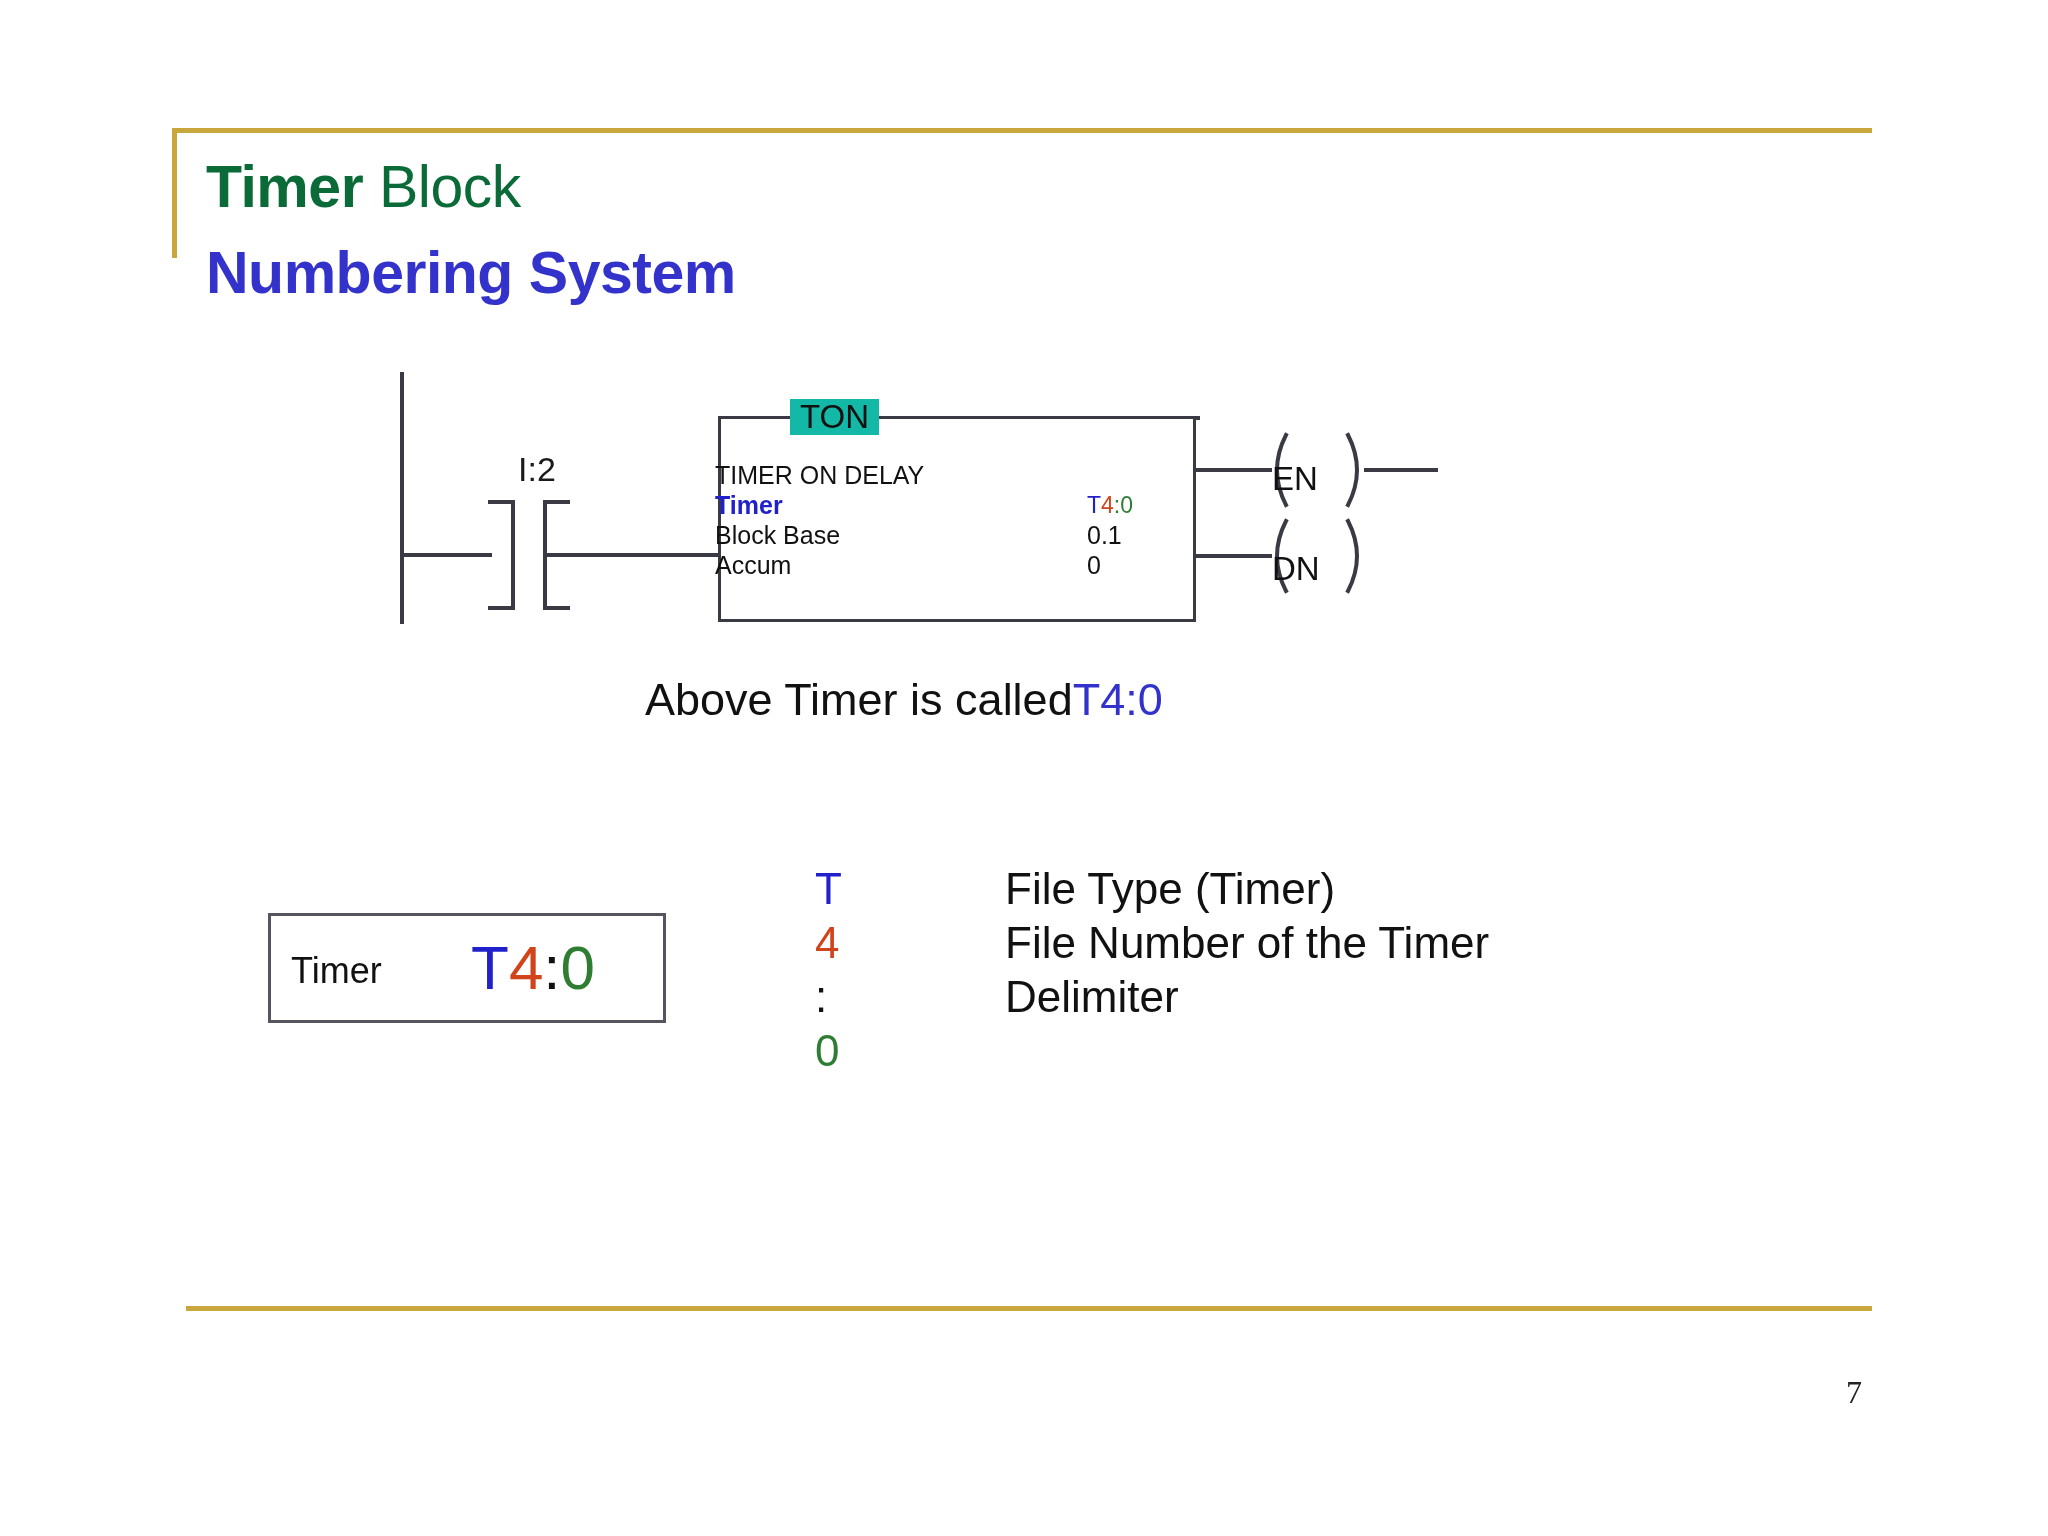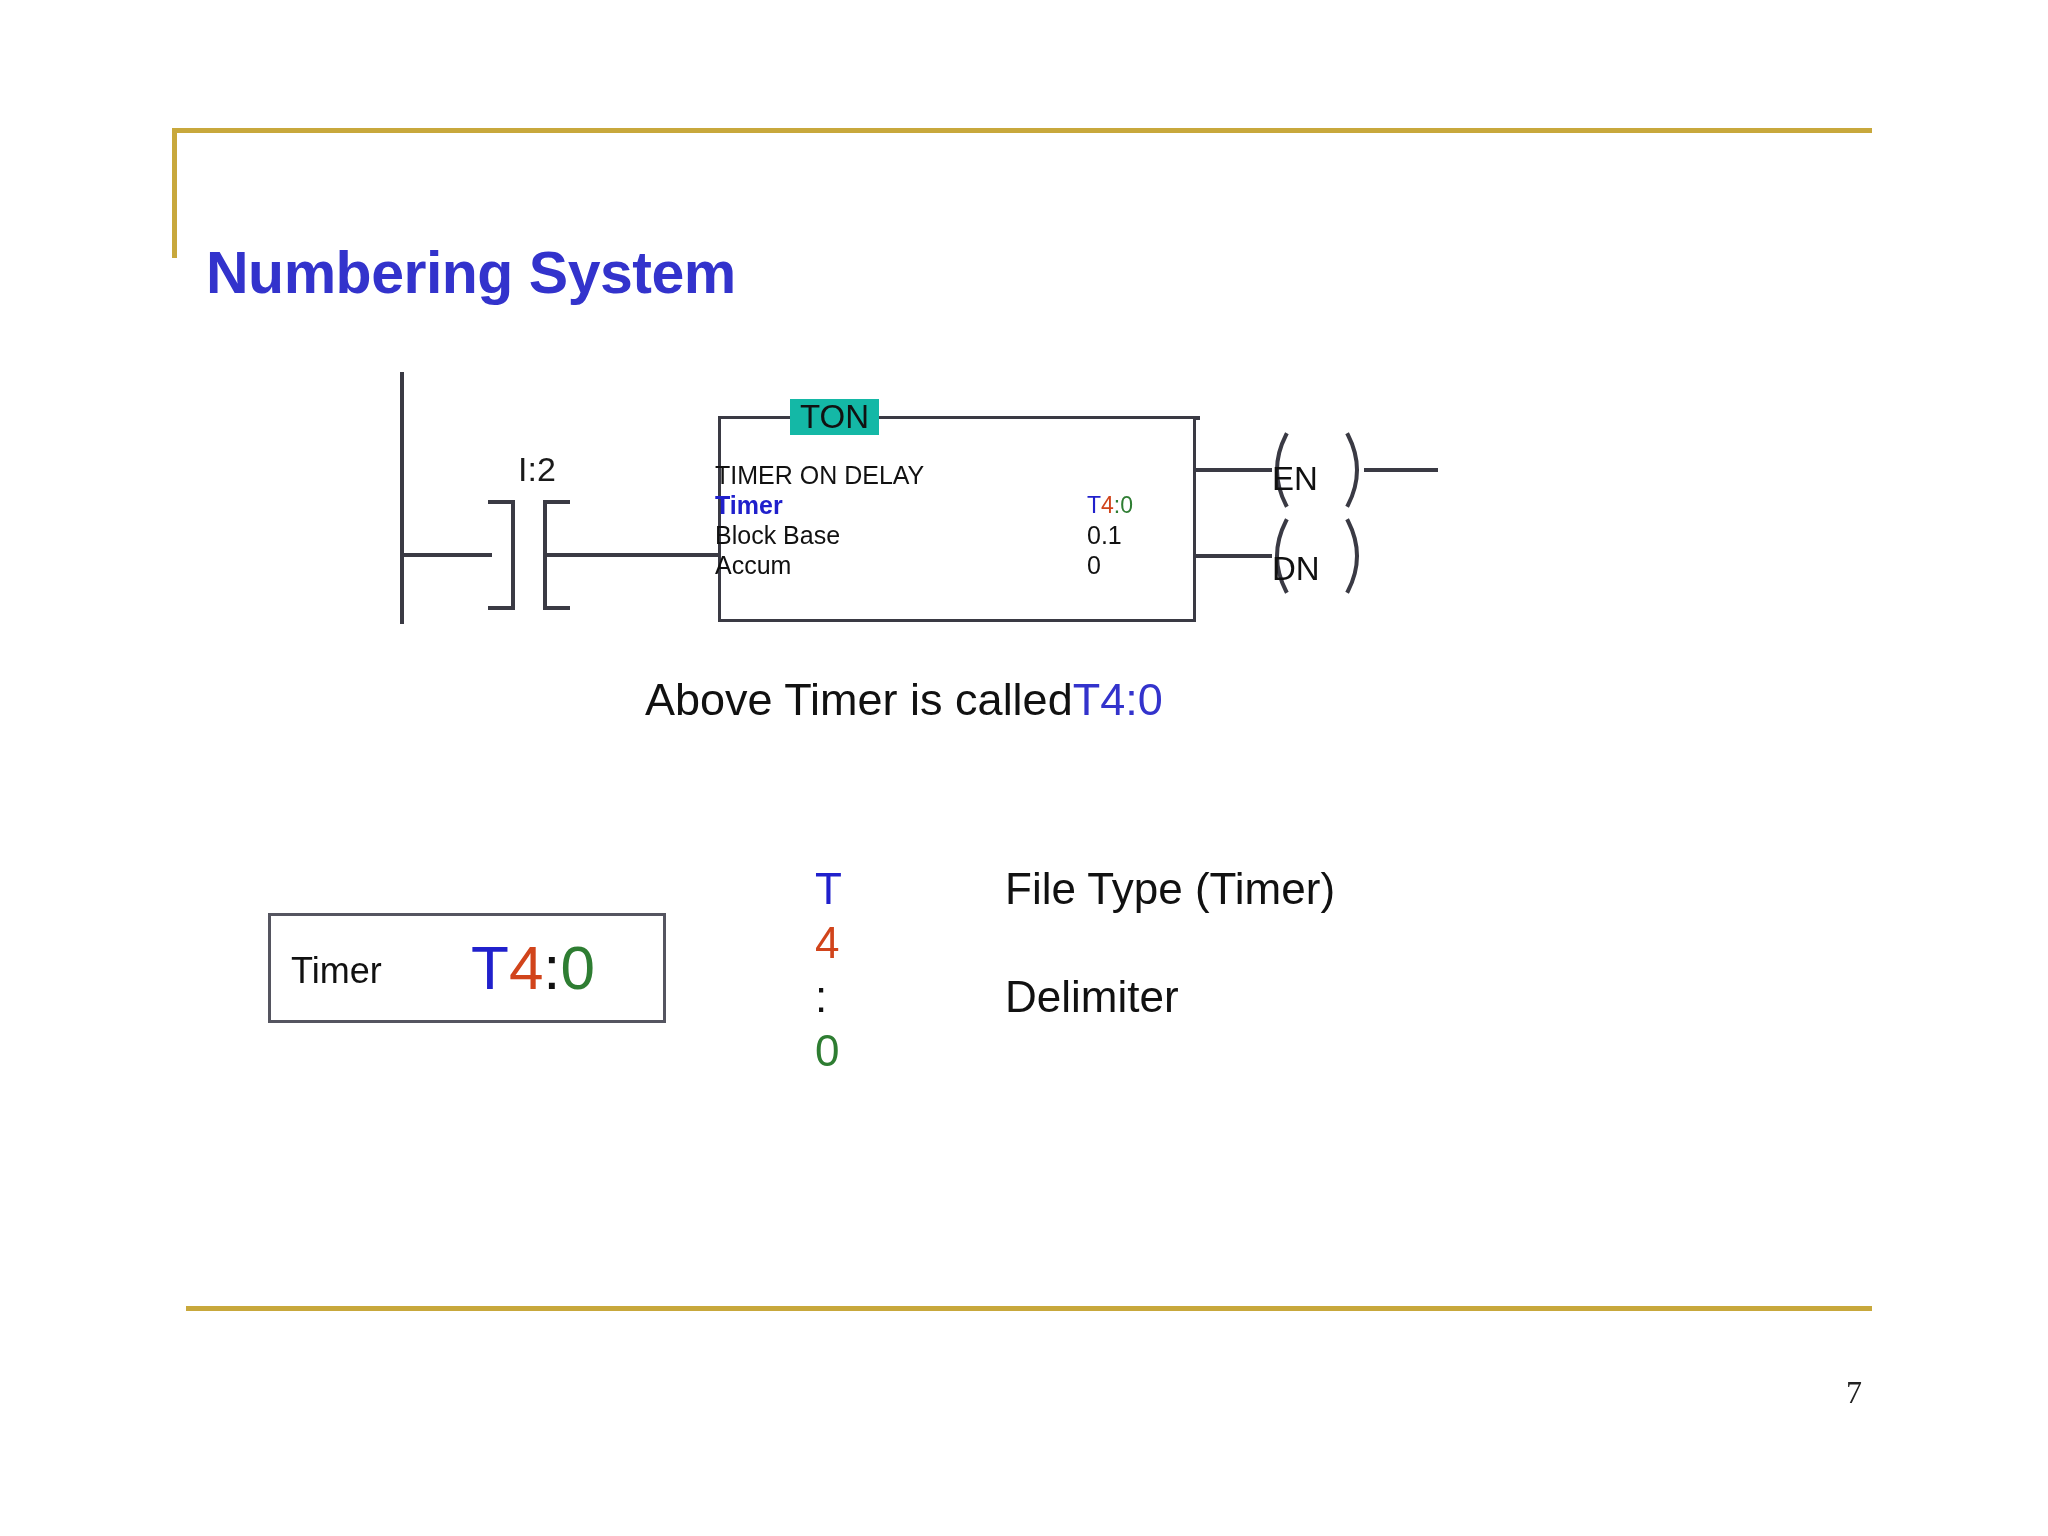--- a/index.html
+++ b/index.html
@@ -233,20 +233,23 @@
 </style>
 </head>
 <body>
 
 <div class="slide">
 
   <div class="gold-top"></div>
   <div class="gold-left"></div>
   <div class="gold-bottom"></div>
 
+  <div class="title-line1">
+    <span class="bold">Timer</span><span class="reg"> Block</span>
+  </div>
   <div class="title-line2">Numbering System</div>
 
   <div class="ladder">
     <svg width="1060" height="280" viewBox="0 0 1060 280" xmlns="http://www.w3.org/2000/svg">
       <g stroke="#3a3a44" stroke-width="4" fill="none" stroke-linecap="square">
 
         <line x1="22" y1="14" x2="22" y2="262"></line>
 
         <line x1="22" y1="195" x2="110" y2="195"></line>
 
@@ -309,20 +312,21 @@
     <span class="tb-code"><span class="c-blue">T</span><span class="c-red">4</span><span class="c-black">:</span><span class="c-green">0</span></span>
   </div>
 
   <div class="legend">
     <div class="legend-row">
       <span class="sym c-blue">T</span>
       <span class="desc">File Type (Timer)</span>
     </div>
     <div class="legend-row">
       <span class="sym c-red">4</span>
+      <span class="desc">File Number of the Timer</span>
     </div>
     <div class="legend-row">
       <span class="sym c-black">:</span>
       <span class="desc">Delimiter</span>
     </div>
     <div class="legend-row">
       <span class="sym c-green">0</span>
     </div>
   </div>
 

